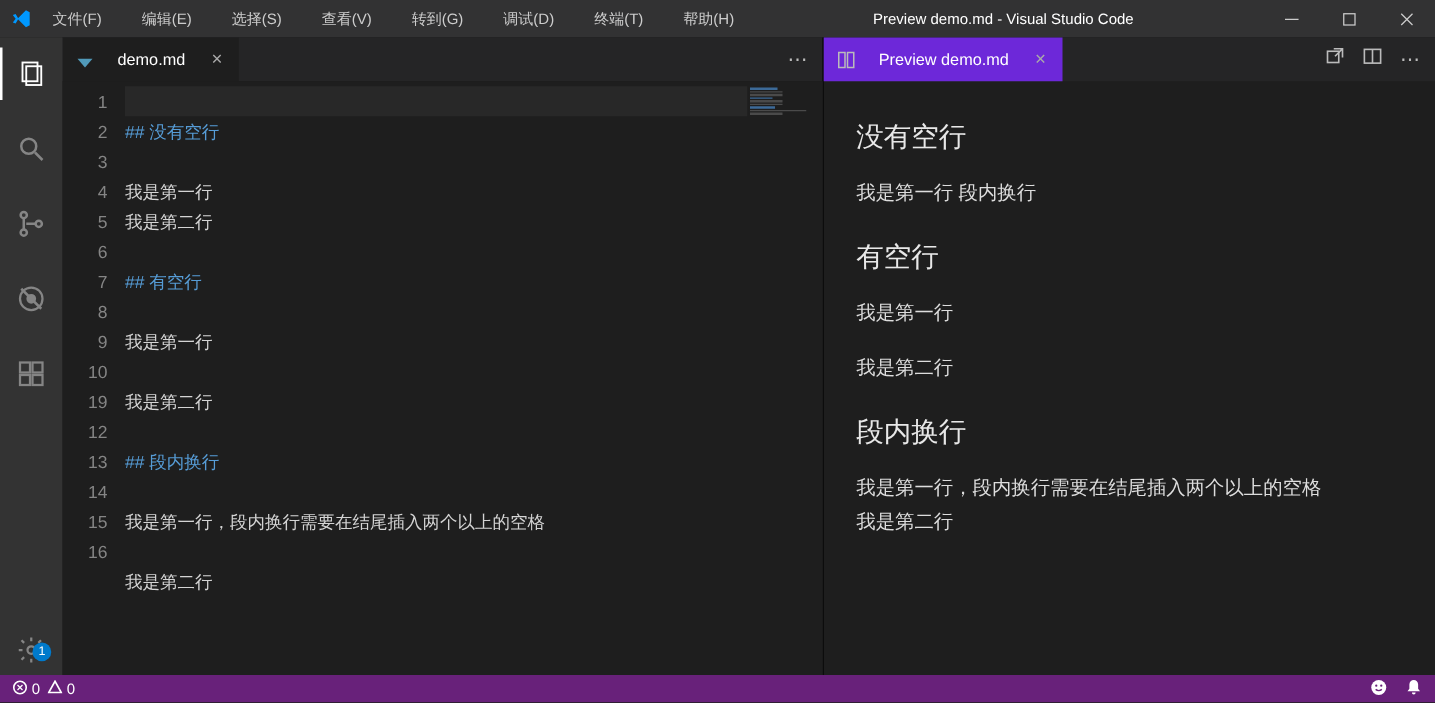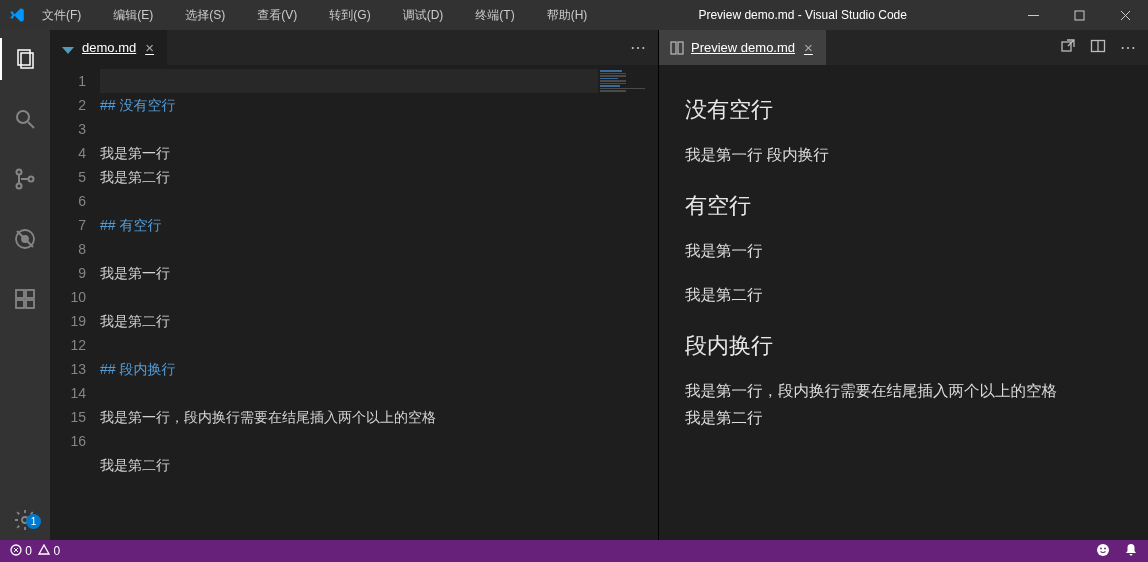--- a/index.html
+++ b/index.html
@@ -18,22 +18,22 @@
 .activitybar .act.active { color:#fff; }
 .activitybar .act.active::before { content:""; position:absolute; left:0; top:0; bottom:0; width:2px; background:#fff; }
 .activitybar svg { width:24px; height:24px; }
 .act-bottom { position:absolute; bottom:8px; left:0; width:50px; display:flex; justify-content:center; color:#858585; }
 .badge { position:absolute; bottom:3px; right:9px; background:#007acc; color:#fff; border-radius:50%; width:15px; height:15px; font-size:10px; display:flex; align-items:center; justify-content:center; }
 .split { flex:1; display:flex; min-width:0; }
 .pane { display:flex; flex-direction:column; min-width:0; }
 .pane.left { flex:0 0 608px; background:#1e1e1e; }
 .pane.right { flex:1; background:#1e1e1e; }
 .tabs { height:35px; background:#252526; display:flex; align-items:stretch; }
-.tab { display:flex; align-items:center; padding:0 10px; background:#1e1e1e; color:#fff; font-size:13px; gap:6px;text-decoration:underline; }
-.tab.inactive-bg { background:#404040; }
+.tab { display:flex; align-items:center; padding:0 10px; background:#1e1e1e; color:#fff; font-size:13px; gap:18px; }
+.tab.inactive-bg { background:#6d28d9; }
 .tab .close { color:#aaa; font-size:15px; padding:0 3px; }
 .tab-icon { width:16px; height:16px; display:inline-flex; align-items:center; justify-content:center; }
 .tab-actions { margin-left:auto; display:flex; align-items:center; gap:14px; padding-right:12px; color:#bbb; }
 .editor { flex:1; display:flex; font-family:Consolas,monospace; font-size:14px; position:relative; background:#1e1e1e; }
 .gutter { width:50px; text-align:right; color:#858585; padding:4px 14px 0 0; line-height:24px; user-select:none; }
 .code { flex:1; padding:4px 0 0 0; line-height:24px; min-width:0; }
 .codeline { white-space:pre; }
 .codeline.cur { background:#282828; }
 .hd { color:#569cd6; }
 .txt { color:#d4d4d4; }

